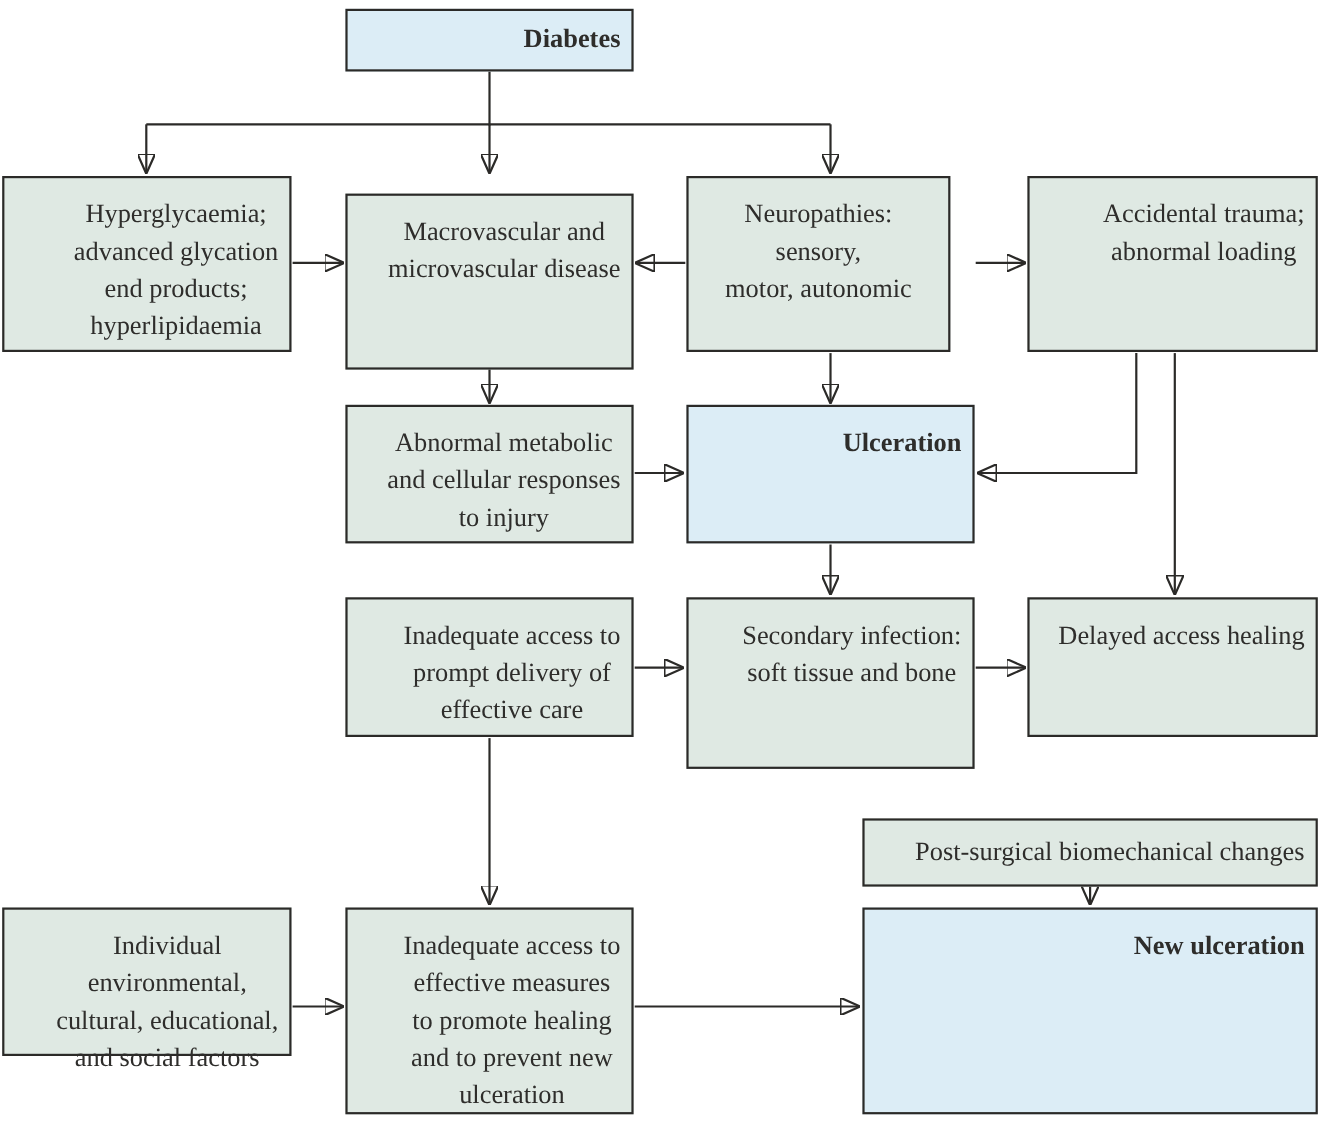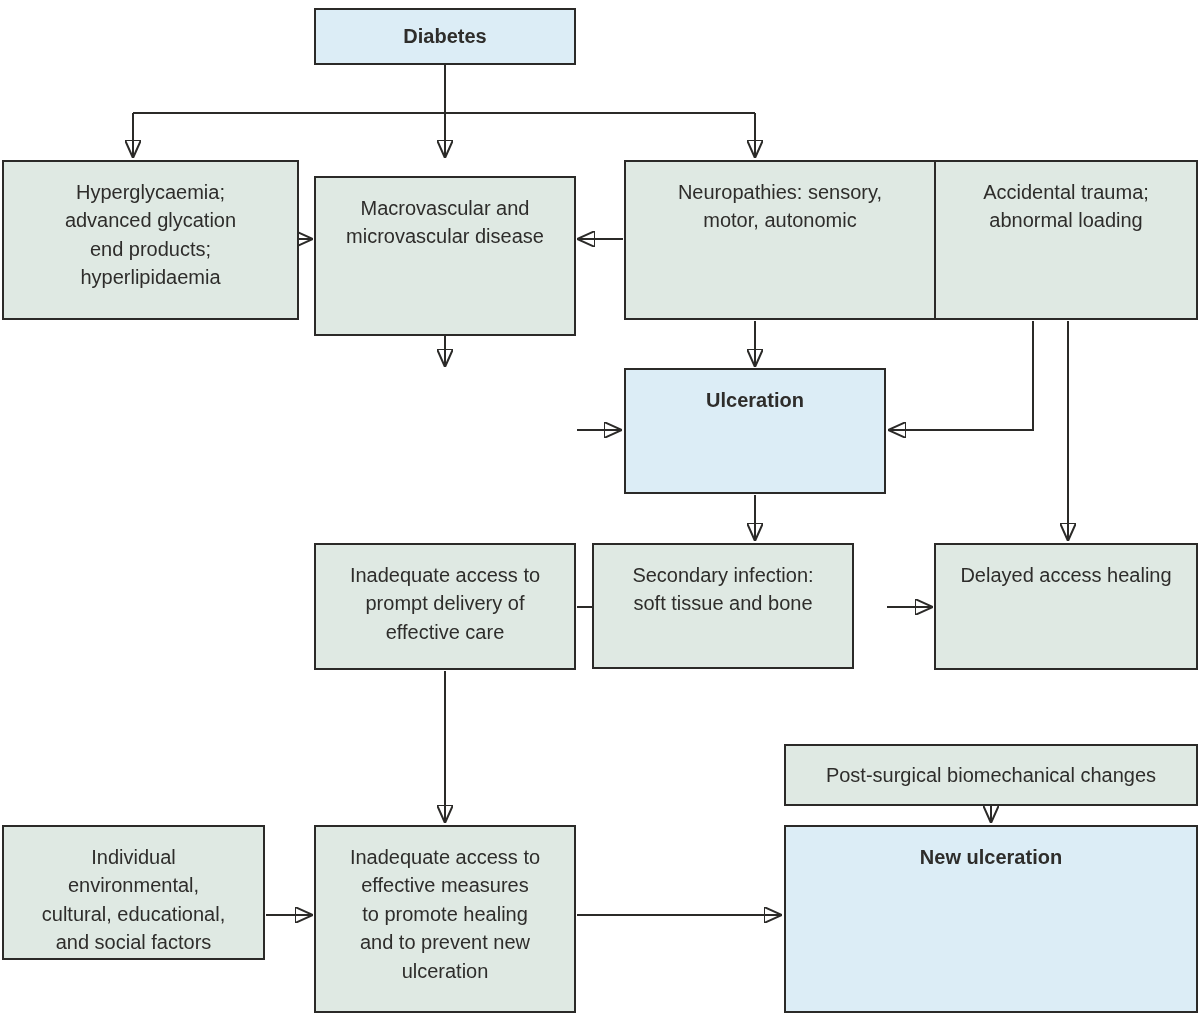--- a/index.html
+++ b/index.html
@@ -27,42 +27,43 @@
     stroke:var(--arrow);
     stroke-width:2;
     fill:none;
   }
   .node{
     position:absolute;
     box-sizing:border-box;
     border:2px solid var(--border);
     background:var(--green);
     display:flex;
-    justify-content:center;
+    justify-content:flex-end;
     align-items:flex-start;
     padding:16px 10px 8px 10px;
-    font-size:20px;
+    font-size:24px;
     line-height:1.42;
     color:var(--text);
     text-align:center;
+    font-family:Liberation Serif, serif;
   }
   .node .lbl{white-space:pre-line;}
   .node.blue{background:var(--blue);}
   .node.bold{font-weight:bold;}
   .node.vcenter{align-items:center;padding-top:0;padding-bottom:0;}
 
   #n-diabetes{left:314px;top:8px;width:262px;height:57px;}
-  #n-hyperglycaemia{left:2px;top:160px;width:297px;height:160px;}
+  #n-hyperglycaemia{left:2px;top:160px;width:263px;height:160px;}
   #n-macrovascular{left:314px;top:176px;width:262px;height:160px;}
-  #n-neuropathies{left:624px;top:160px;width:312px;height:160px;}
+  #n-neuropathies{left:624px;top:160px;width:240px;height:160px;}
   #n-accidental{left:934px;top:160px;width:264px;height:160px;}
   #n-abnormal{left:314px;top:368px;width:262px;height:126px;}
   #n-ulceration{left:624px;top:368px;width:262px;height:126px;}
   #n-inadequate-care{left:314px;top:543px;width:262px;height:127px;}
-  #n-secondary{left:592px;top:543px;width:262px;height:126px;}
+  #n-secondary{left:624px;top:543px;width:262px;height:156px;}
   #n-delayed{left:934px;top:543px;width:264px;height:127px;}
   #n-postsurgical{left:784px;top:716px;width:414px;height:62px;margin-top:28px;}
   #n-individual{left:2px;top:825px;width:263px;height:135px;}
   #n-inadequate-measures{left:314px;top:825px;width:262px;height:188px;}
   #n-new-ulceration{left:784px;top:825px;width:414px;height:188px;}
 </style>
 </head>
 <body>
 
 <div id="flowchart">
@@ -121,20 +122,25 @@
   <div class="node" id="n-neuropathies">
     <span class="lbl">Neuropathies: sensory,
 motor, autonomic</span>
   </div>
 
   <div class="node" id="n-accidental">
     <span class="lbl">Accidental trauma;
 abnormal loading</span>
   </div>
 
+  <div class="node" id="n-abnormal">
+    <span class="lbl">Abnormal metabolic
+and cellular responses
+to injury</span>
+  </div>
 
   <div class="node blue bold" id="n-ulceration">
     <span class="lbl">Ulceration</span>
   </div>
 
   <div class="node" id="n-inadequate-care">
     <span class="lbl">Inadequate access to
 prompt delivery of
 effective care</span>
   </div>

